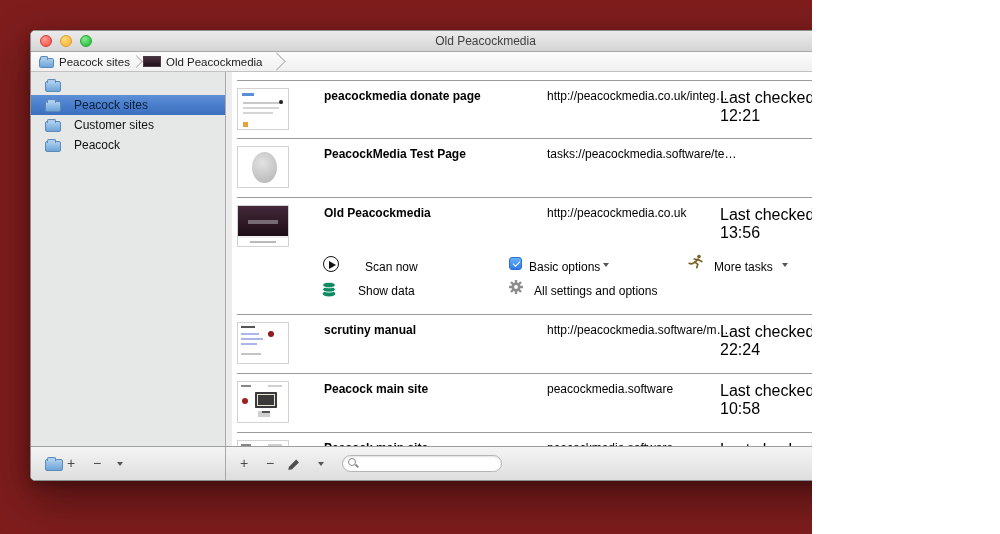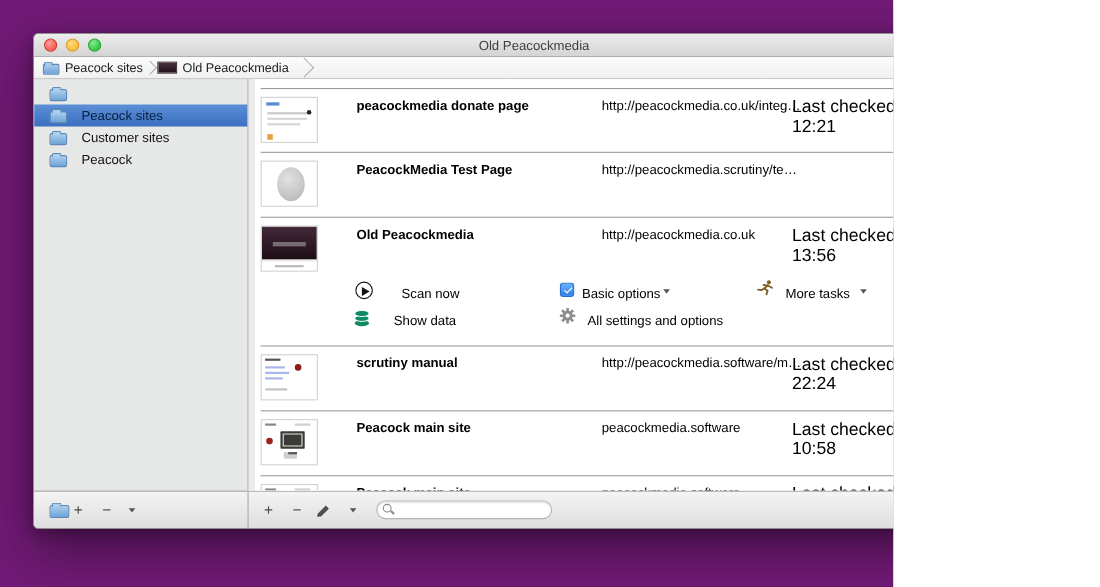--- a/index.html
+++ b/index.html
@@ -1,17 +1,17 @@
 <!DOCTYPE html>
 <html><head>
 <meta charset="utf-8">
 <style>
   * { margin:0; padding:0; box-sizing:border-box; }
   html,body { width:1000px; height:534px; background:#fff; font-family:"Liberation Sans","DejaVu Sans",sans-serif; }
-  .stage { position:relative; width:812px; height:534px; background:#701a75; overflow:hidden; }
+  .stage { position:relative; width:812px; height:534px; background:#7f1d1d; overflow:hidden; }
 
   .window {
     position:absolute; left:30px; top:30px; width:911px; height:451px;
     border-radius:5px; background:#fff; border:1px solid #8e8e8e;
     box-shadow:0 18px 45px rgba(0,0,0,.42), 0 4px 12px rgba(0,0,0,.25);
     overflow:hidden; display:flex; flex-direction:column;
   }
 
   
   .titlebar {
@@ -207,21 +207,21 @@
     <div class="site-name">peacockmedia donate page</div>
     <div class="site-url">http://peacockmedia.co.uk/integ…</div>
     <div class="site-checked">Last checked 2 Dec 2015 12:21</div>
 
   </div>
           <div class="site-row">
     <div class="thumb thumb-egg">
               <i></i>
             </div>
     <div class="site-name">PeacockMedia Test Page</div>
-    <div class="site-url">http://peacockmedia.scrutiny/te…</div>
+    <div class="site-url">tasks://peacockmedia.software/te…</div>
 
   </div>
           <div class="site-row expanded">
     <div class="thumb thumb-dark">
               <i></i>
             </div>
     <div class="site-name">Old Peacockmedia</div>
     <div class="site-url">http://peacockmedia.co.uk</div>
     <div class="site-checked">Last checked 28 Jan 2017 13:56</div>
     <div class="row-controls">

